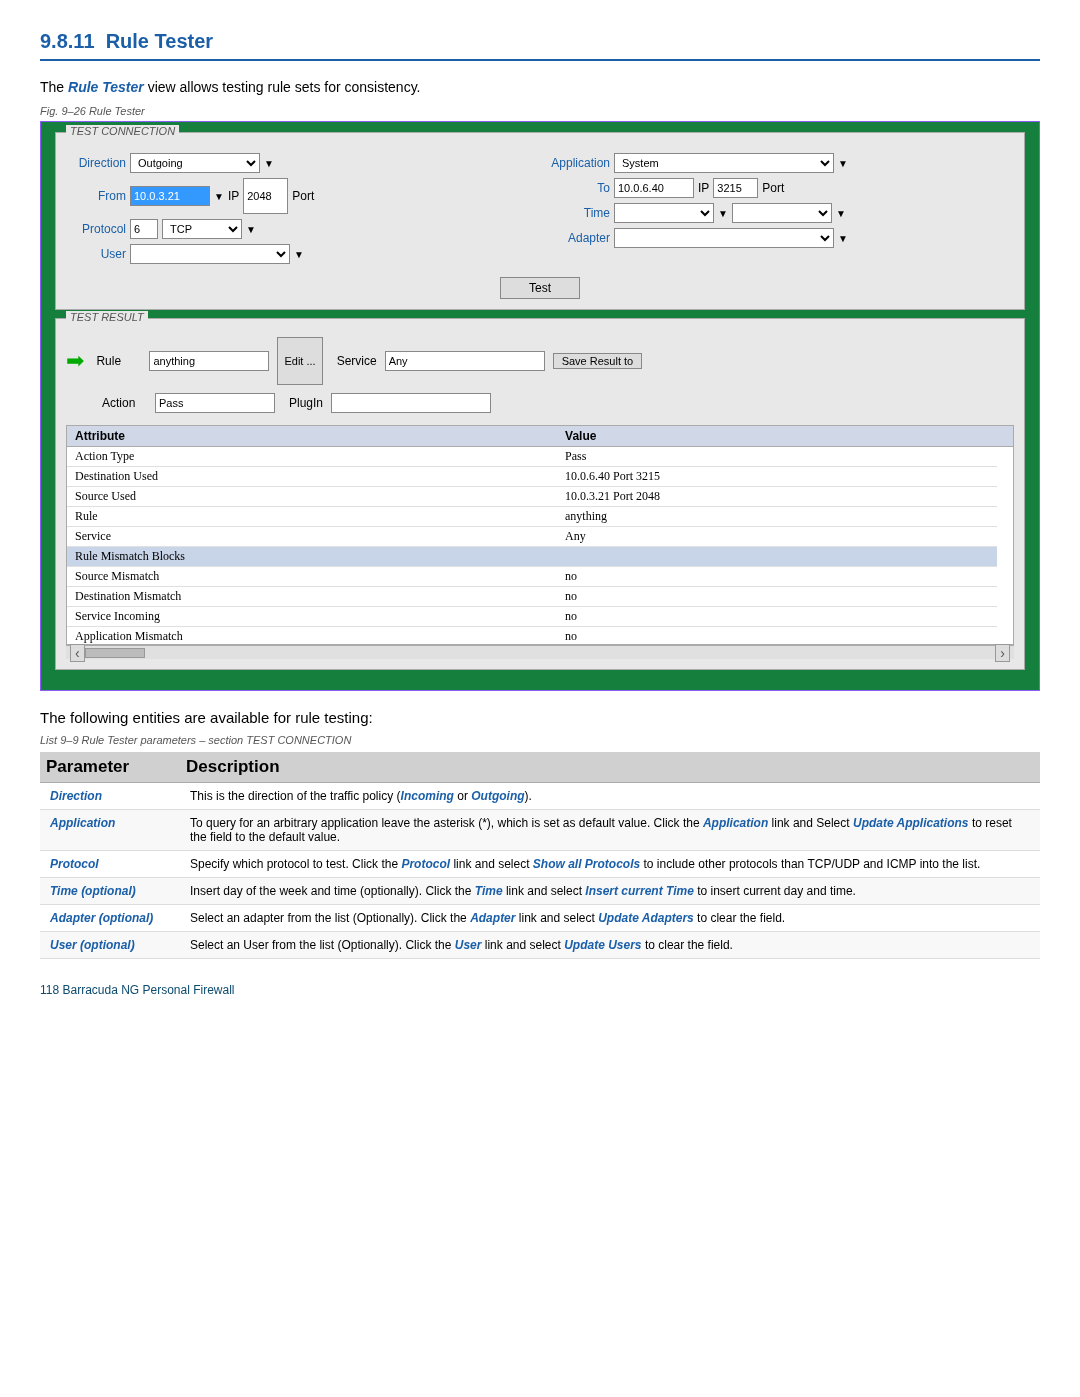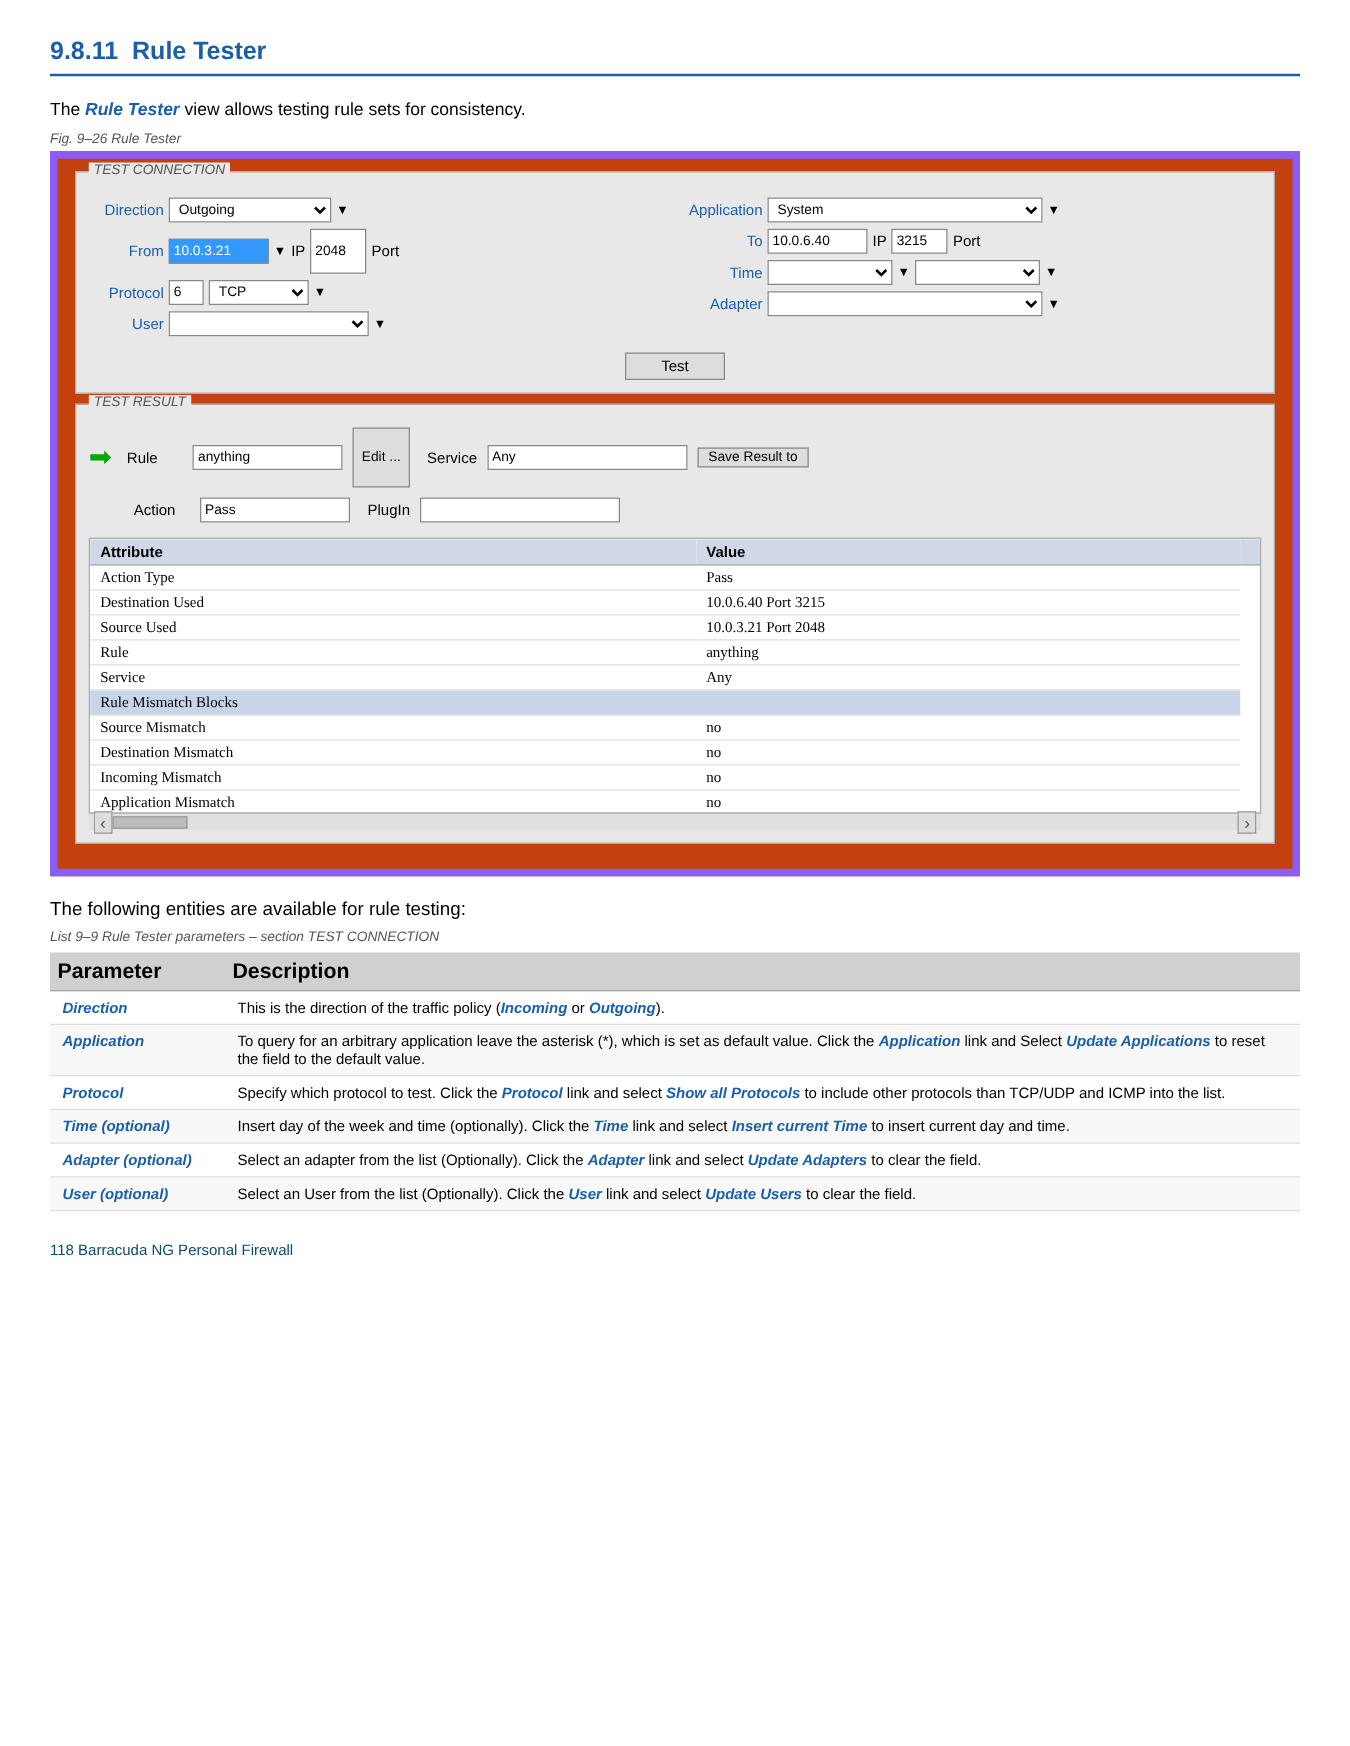--- a/index.html
+++ b/index.html
@@ -29,22 +29,22 @@
       font-style: italic;
       font-weight: bold;
     }
     .fig-label {
       font-size: 11px;
       color: #555;
       font-style: italic;
       margin-bottom: 4px;
     }
     .panel {
-      border: 6px solid #8b5cf6;
-      background: #c2410c;
+      border: 1px solid #8b5cf6;
+      background: #15803d;
       padding: 10px 14px 12px 14px;
       margin-bottom: 10px;
     }
     .panel-section {
       border: 1px solid #aaa;
       background: #e8e8e8;
       padding: 8px 10px 10px 10px;
       margin-bottom: 8px;
       position: relative;
     }
@@ -404,21 +404,21 @@
               </tr>
               <tr>
                 <td>Source Mismatch</td>
                 <td>no</td>
               </tr>
               <tr>
                 <td>Destination Mismatch</td>
                 <td>no</td>
               </tr>
               <tr>
-                <td>Incoming Mismatch</td>
+                <td>Service Incoming</td>
                 <td>no</td>
               </tr>
               <tr>
                 <td>Application Mismatch</td>
                 <td>no</td>
               </tr>
               <tr>
                 <td>User Mismatch</td>
                 <td>no</td>
               </tr>

